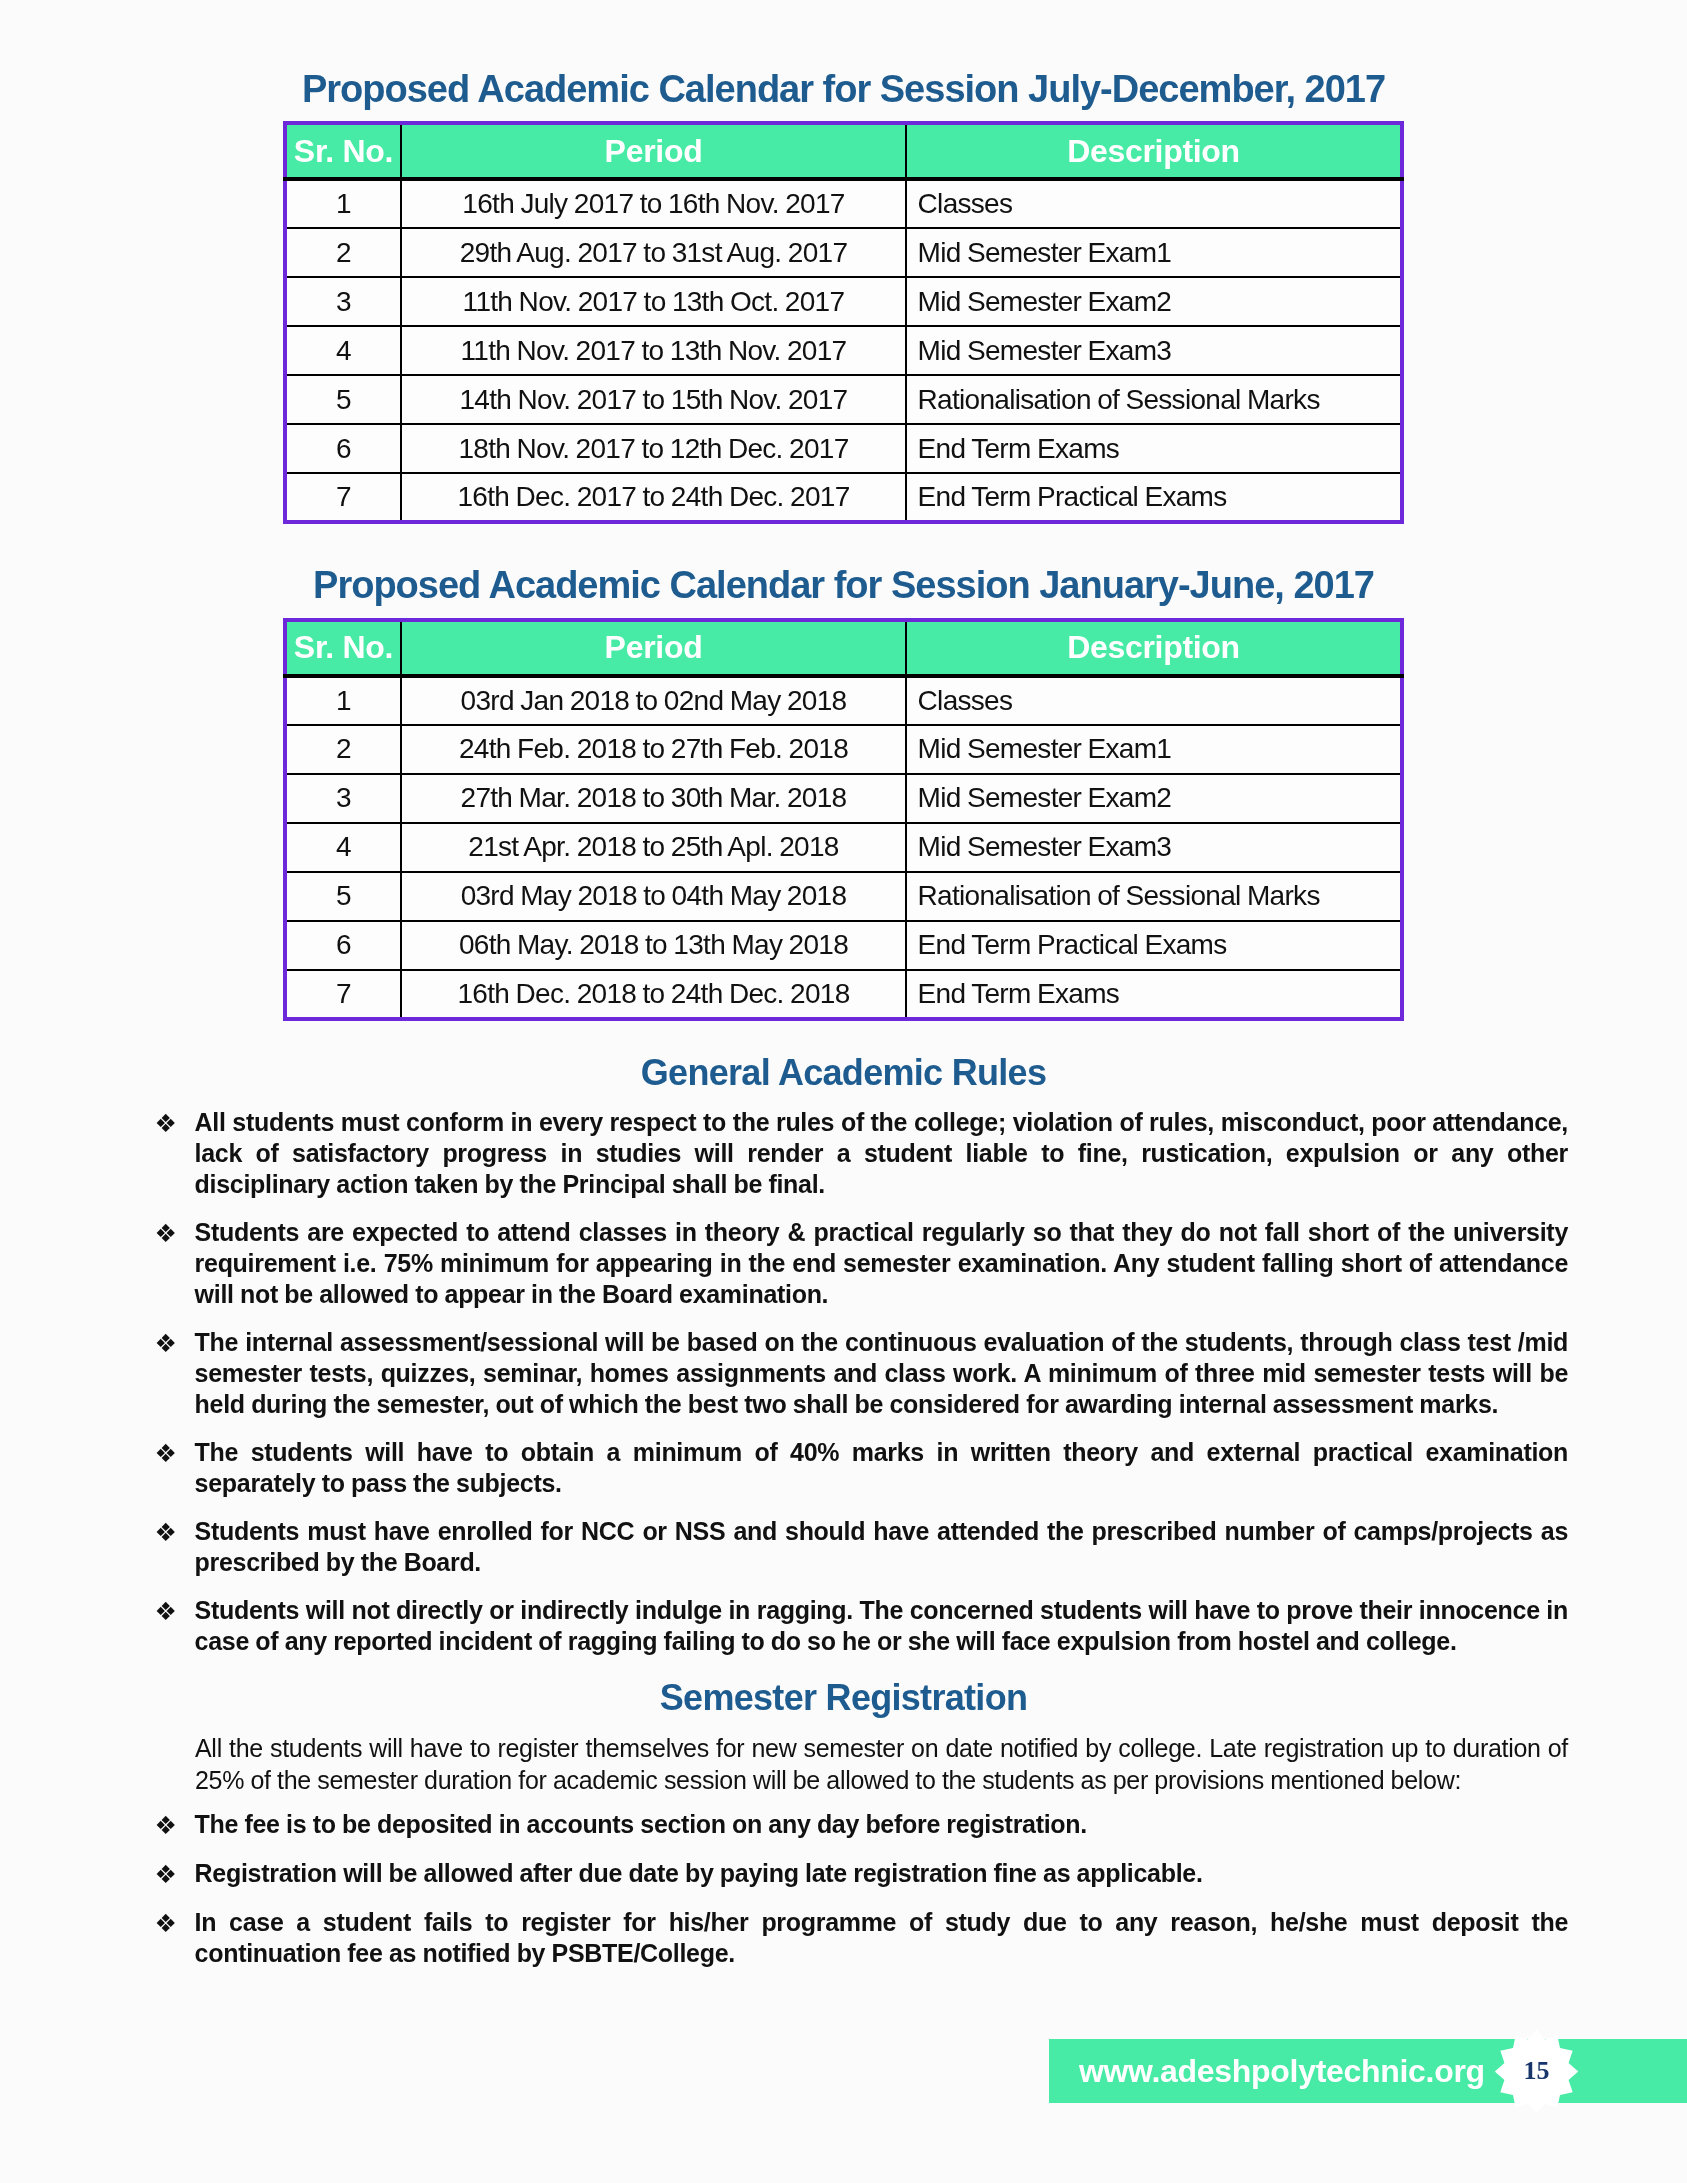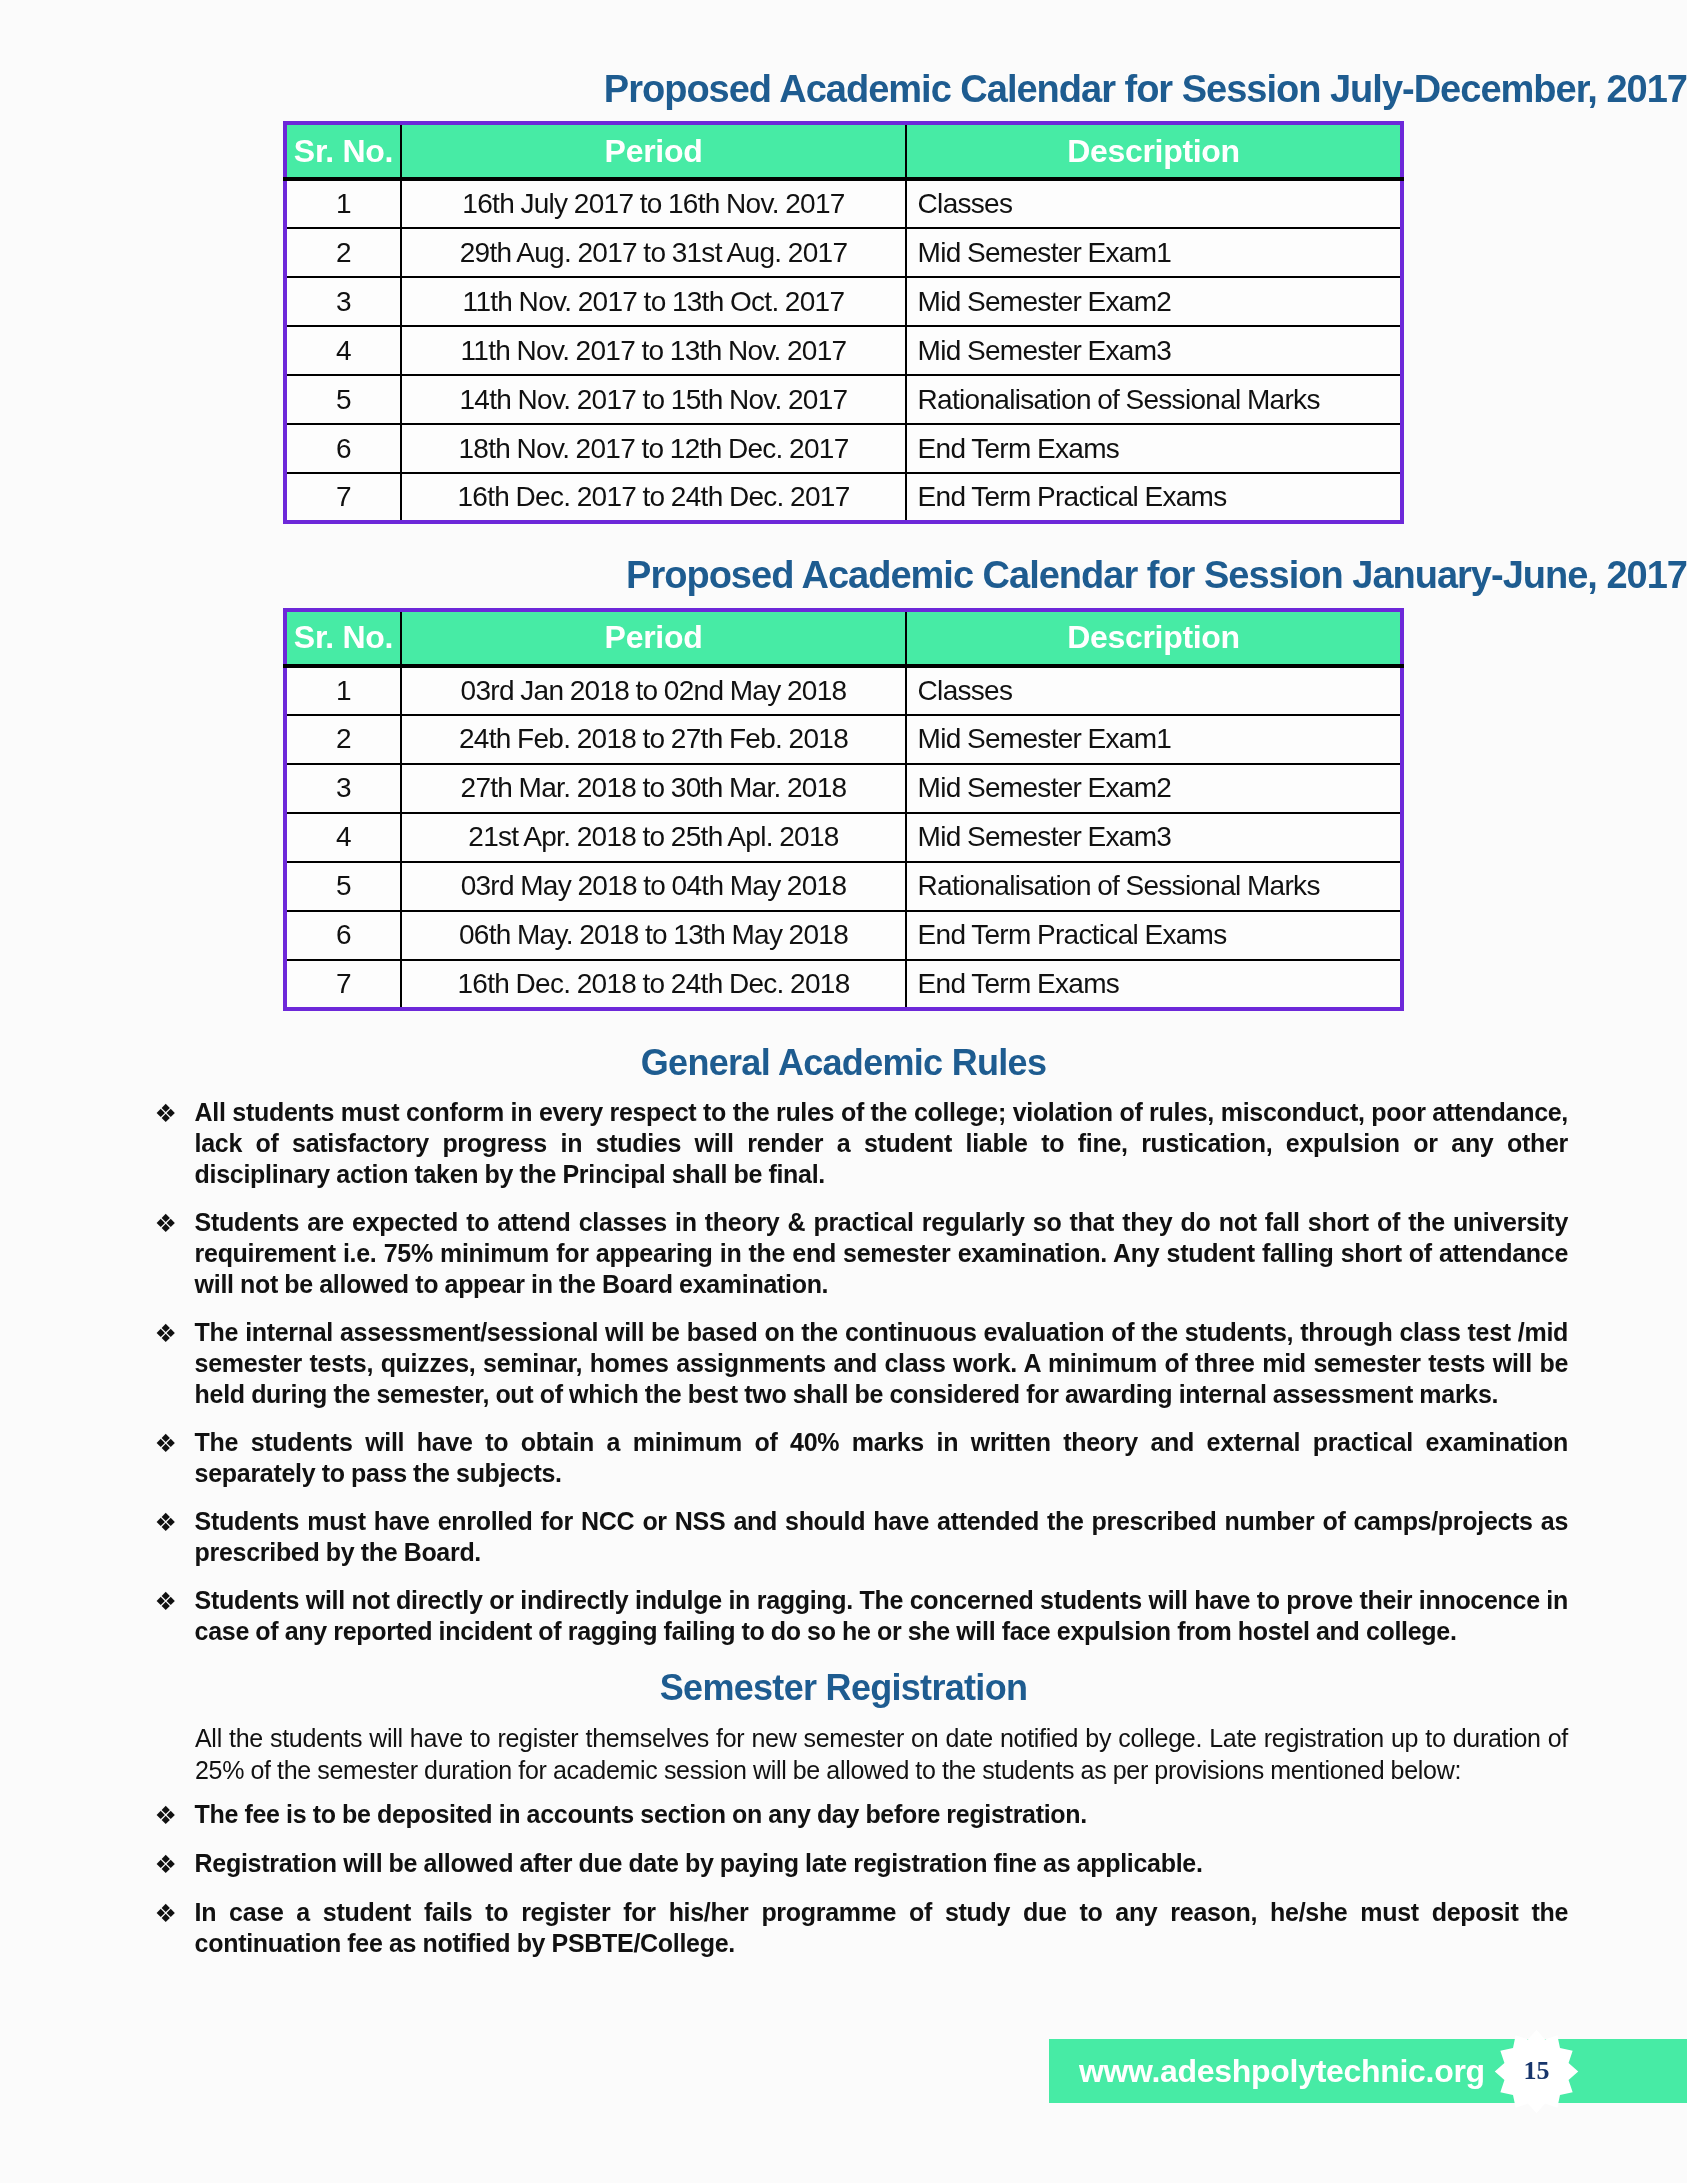--- a/index.html
+++ b/index.html
@@ -17,29 +17,29 @@
     font-family:"Liberation Sans", sans-serif;
     color:var(--ink);
     position:relative;
     overflow:hidden;
   }
   .doc{position:absolute;inset:0;}
 
   
   .cal-title{
     margin:0;
-    text-align:right;
+    text-align:center;
     color:var(--blue);
     font-weight:bold;
     font-size:38px;
     letter-spacing:-1px;
     line-height:1.1;
   }
   .cal-title.first{padding-top:69px;}
-  .cal-title.second{padding-top:31px;}
+  .cal-title.second{padding-top:41px;}
 
   
   table.calendar{
     width:1118px;
     margin:10.6px auto 0 auto;
     border-collapse:collapse;
     table-layout:fixed;
     border:4px solid #6d28d9;
     background:#fdfdfd;
   }

